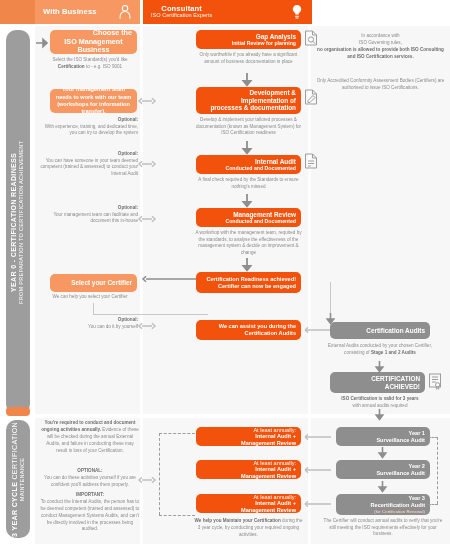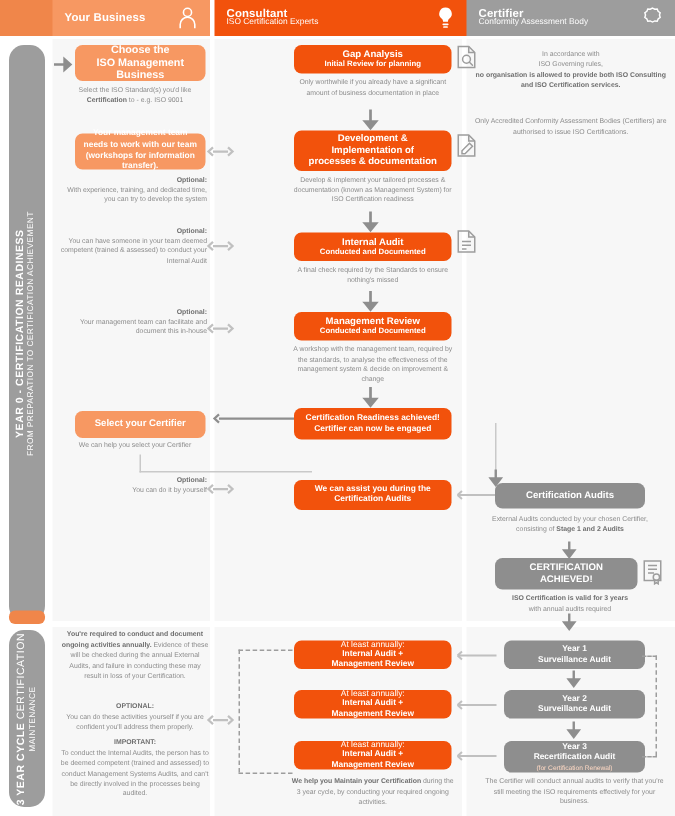--- a/index.html
+++ b/index.html
@@ -15,21 +15,21 @@
   .hdr { position: absolute; top: 0; left: 0; width: 450px; height: 24px; }
   .hdr-cell {
     position: absolute; top: 0; height: 24px;
     display: flex; align-items: center; justify-content: space-between;
     padding: 0 6px 0 8px; color: #fff;
   }
   .hdr-txt { line-height: 1.05; }
   .hdr-t1 { font-size: 7.6px; font-weight: bold; letter-spacing: .1px; }
   .hdr-t2 { font-size: 5.6px; font-weight: normal; opacity: .97; }
   .hdr-biz   { left: 35px;  width: 105px; background: #f79862; }
-  .hdr-cons  { left: 143px; width: 169px; background: #f2520c; }
+  .hdr-cons  { left: 143px; width: 169px; background: #f2520c; text-align: center; }
   .hdr-cert  { left: 311px; width: 139px; background: #9d9d9d; }
   .hdr-ico { flex: 0 0 auto; width: 18px; height: 18px; }
   .hdr-ico svg { display: block; width: 18px; height: 18px; }
 
   
   .hdr-tab { position: absolute; left: 0; top: 0; width: 38px; height: 24px;
              background: #f0864a; border-radius: 0 0 0 0; }
 
   
   .rail {
@@ -53,21 +53,21 @@
   .colpanel { position: absolute; background: #f7f7f7; }
   .c1 { left: 35px;  width: 105px; }
   .c2 { left: 143px; width: 165px; }
   .c3 { left: 311px; width: 139px; }
   .band-top { top: 26px;  height: 388px; }
   .band-bot { top: 418px; height: 126px; }
 
   
   .box {
     position: absolute; border-radius: 5px; color: #fff;
-    display: flex; flex-direction: column; align-items: center;
+    display: flex; flex-direction: column; align-items: flex-end;
     justify-content: center; text-align: center;
     padding: 3px 5px; line-height: 1.18;
   }
   .box .bt { font-weight: bold; }
   .box .bs { font-weight: bold; font-size: 5.2px; }
   .box-peach  { background: #f79862; }
   .box-orange { background: #f2520c; }
   .box-grey   { background: #8e8e8e; }
   .bx-lg { font-size: 7.2px; }
   .bx-md { font-size: 6.4px; }
@@ -104,21 +104,21 @@
   <div class="colpanel c3 band-top"></div>
   <div class="colpanel c1 band-bot"></div>
   <div class="colpanel c2 band-bot"></div>
   <div class="colpanel c3 band-bot"></div>
 
   <div class="hdr-tab"></div>
   <div class="hdr">
 
     <div class="hdr-cell hdr-biz">
       <div class="hdr-txt">
-        <div class="hdr-t1">Your Business</div>
+        <div class="hdr-t1">With Business</div>
         <div class="hdr-t2"></div>
       </div>
       <span class="hdr-ico">
         <svg viewBox="0 0 24 24" fill="none" stroke="#ffffff" stroke-width="1.4">
           <circle cx="12" cy="7" r="3.6"></circle>
           <path d="M5.5 21v-3.2a6.5 6.5 0 0 1 13 0V21"></path>
         </svg>
       </span>
     </div>
 
@@ -128,31 +128,20 @@
         <div class="hdr-t2">ISO Certification Experts</div>
       </div>
       <span class="hdr-ico">
         <svg viewBox="0 0 24 24" fill="none" stroke="#ffffff" stroke-width="1.5">
           <path d="M12 2.6a5.6 5.6 0 0 0-3.3 10.1c.7.6 1.1 1.3 1.1 2.1v.6h4.4v-.6c0-.8.4-1.5 1.1-2.1A5.6 5.6 0 0 0 12 2.6z" fill="#ffffff" stroke="none"></path>
           <path d="M10 17.6h4M10.6 20h2.8" stroke-linecap="round"></path>
         </svg>
       </span>
     </div>
 
-    <div class="hdr-cell hdr-cert">
-      <div class="hdr-txt">
-        <div class="hdr-t1">Certifier</div>
-        <div class="hdr-t2">Conformity Assessment Body</div>
-      </div>
-      <span class="hdr-ico">
-        <svg viewBox="0 0 24 24" fill="none" stroke="#ffffff" stroke-width="1.3">
-          <path d="M12 3.2l2 1 2.2-.2.8 2 1.8 1.3-.6 2.1.6 2.1L17 12.8l-.8 2-2.2-.2-2 1-2-1-2.2.2-.8-2L5.2 11.5l.6-2.1-.6-2.1L7 6l.8-2L10 4.2z"></path>
-        </svg>
-      </span>
-    </div>
   </div>
 
   <div class="rail rail-y0">
     <div class="rail-inner">
       <div class="rail-l1"><span>YEAR 0 - </span><span>CERTIFICATION READINESS</span></div>
       <div class="rail-l2">FROM PREPARATION TO CERTIFICATION ACHIEVEMENT</div>
     </div>
   </div>
   <div class="rail-accent" style="top:407px;"></div>
 

